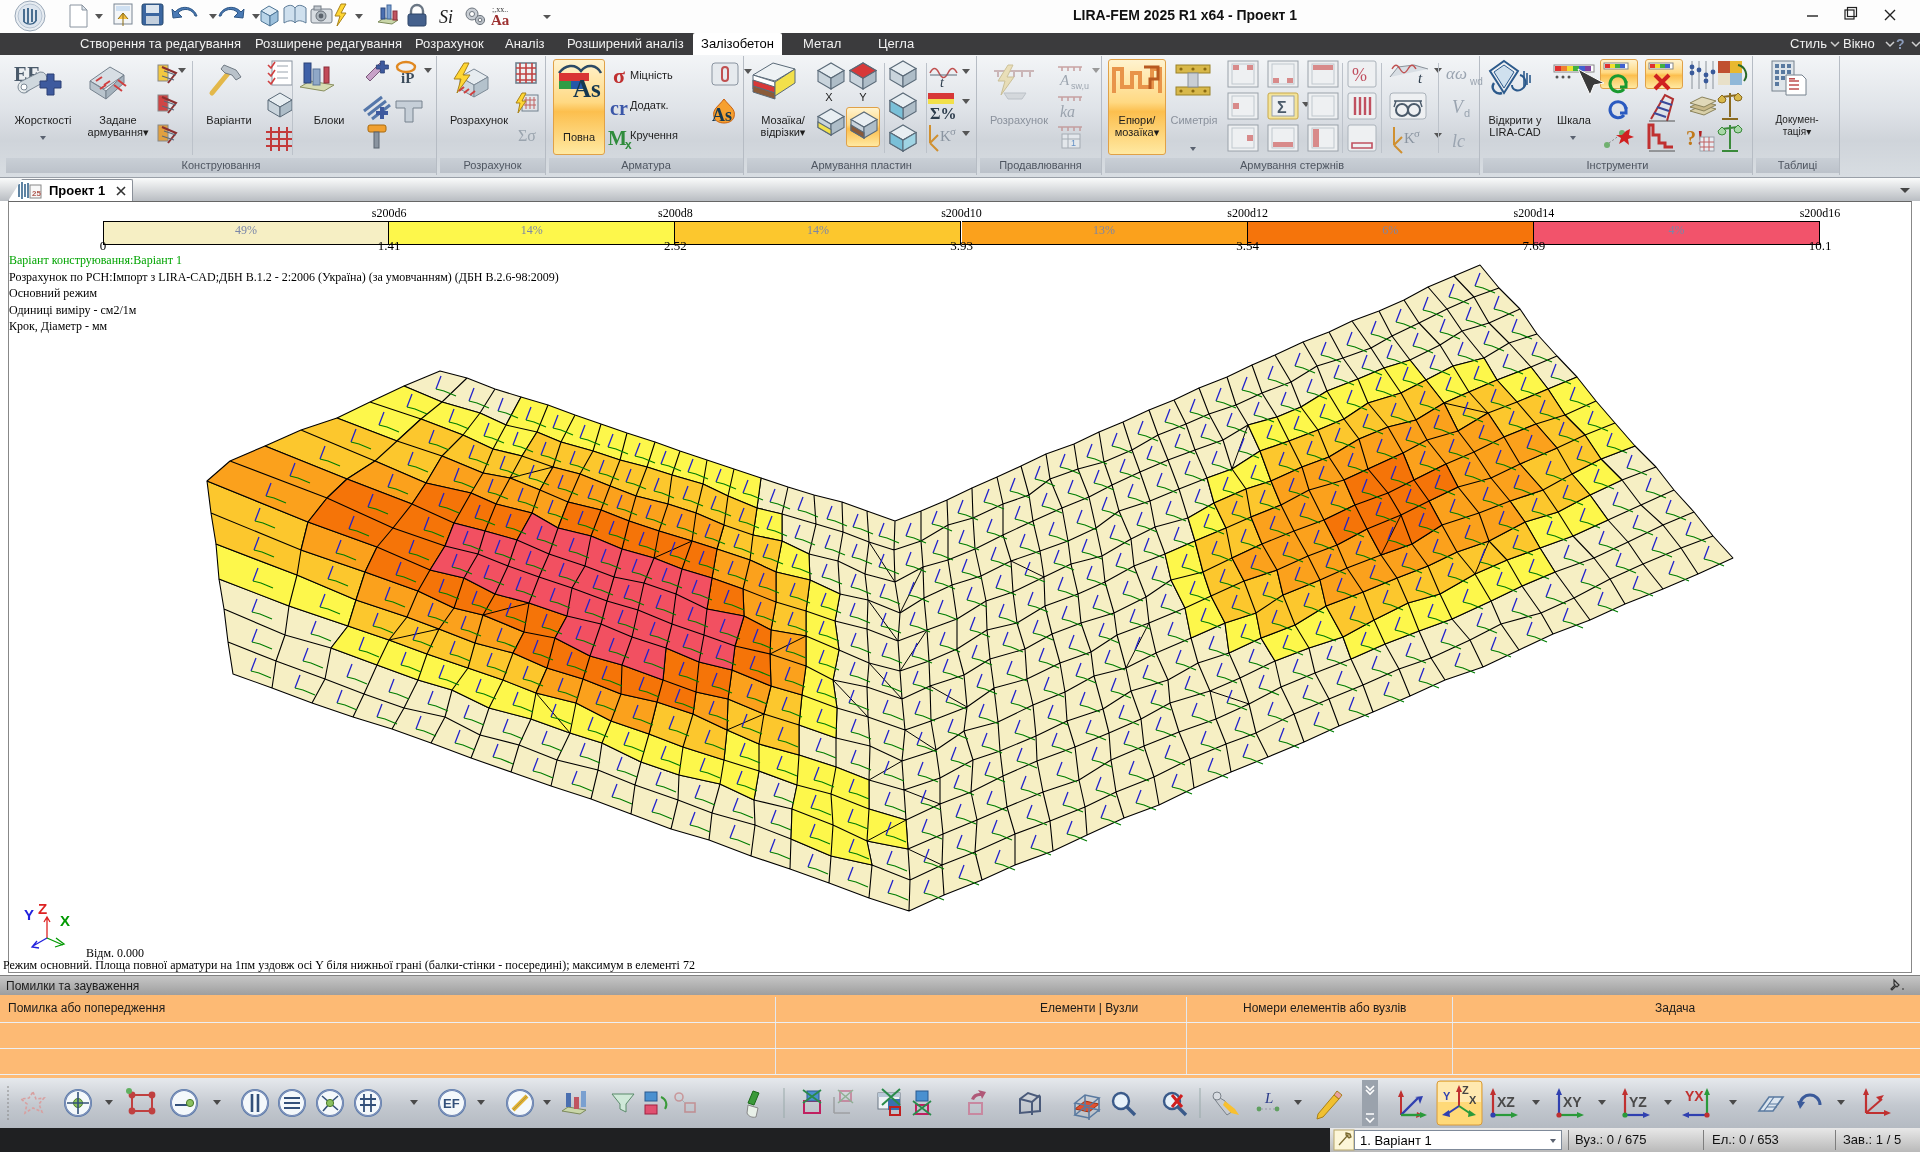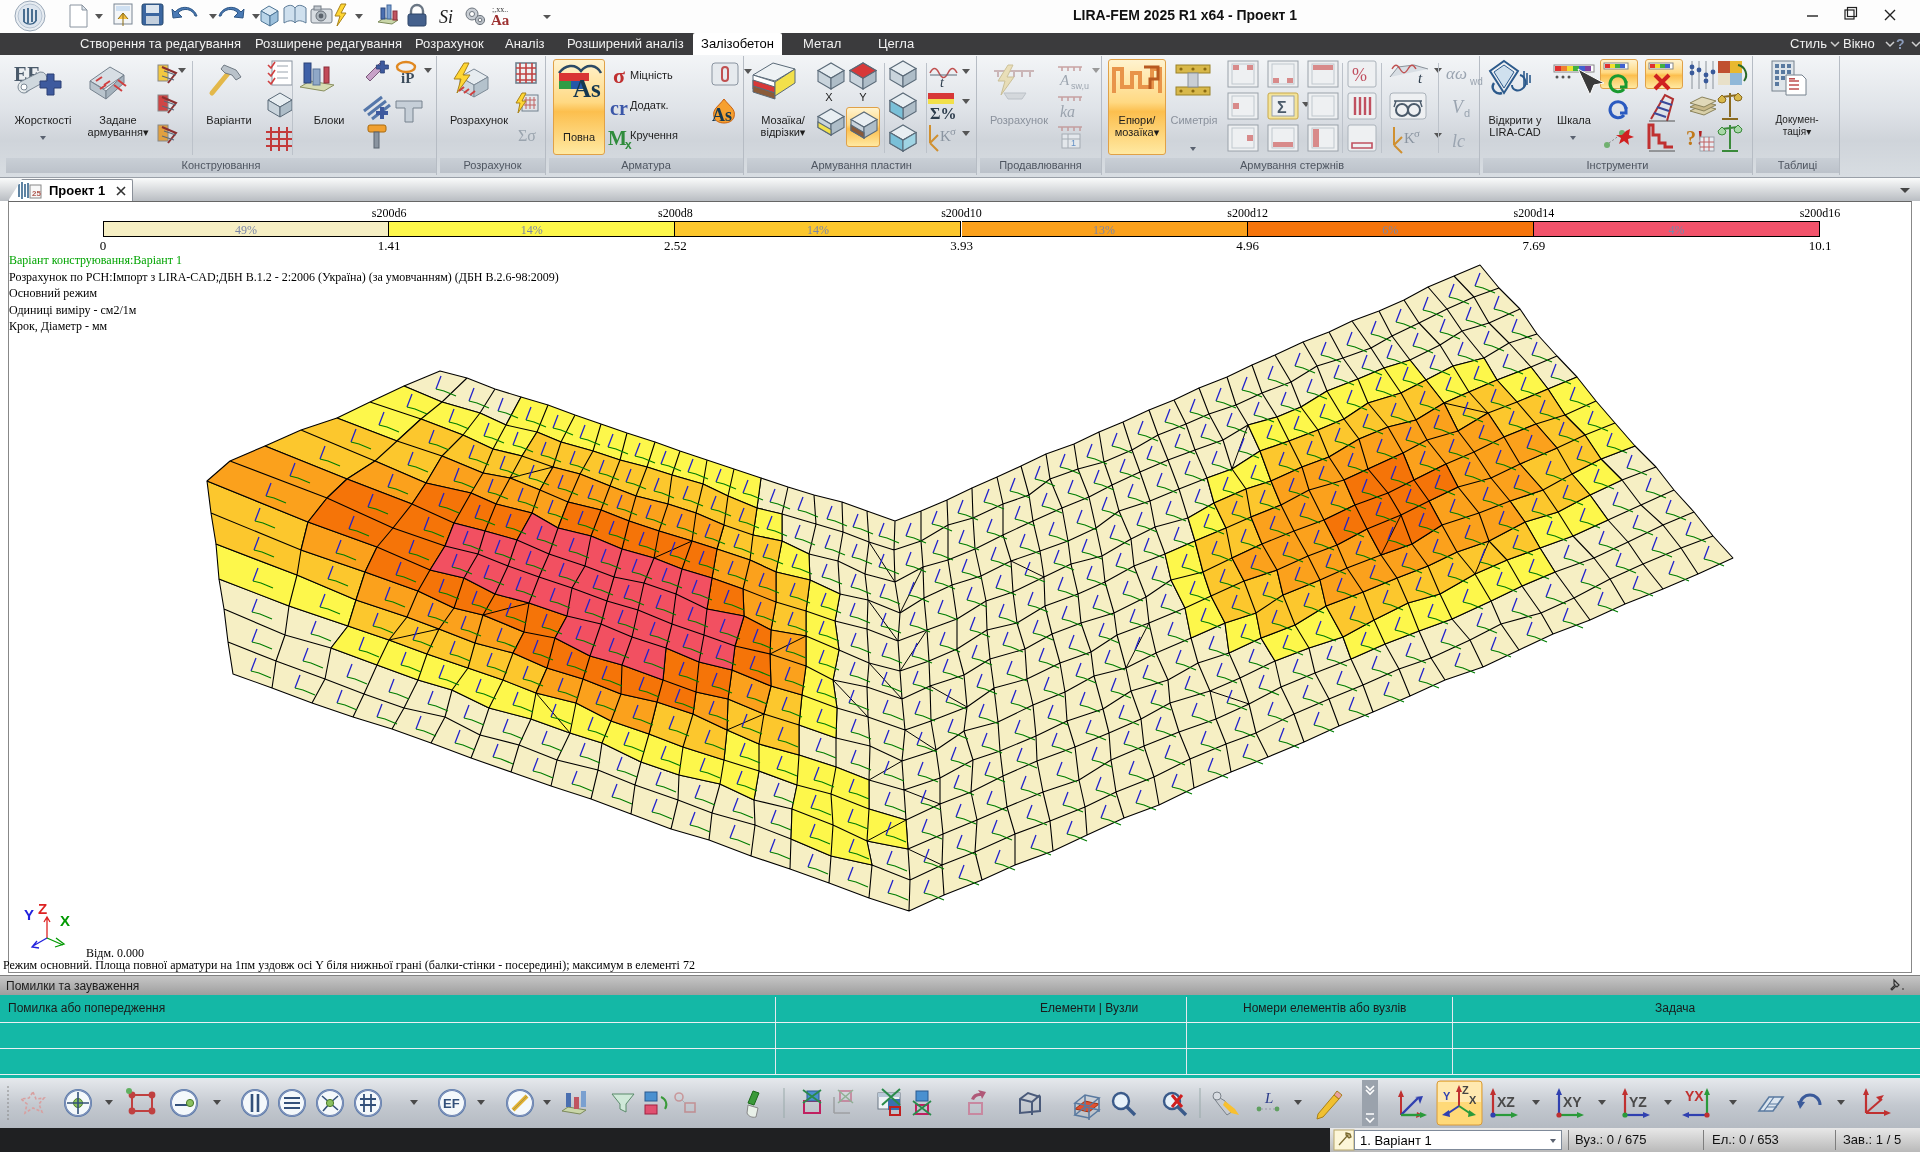--- a/index.html
+++ b/index.html
@@ -9,27 +9,27 @@
 .rtab{position:absolute;top:0;height:22px;line-height:22px;color:#f2f2f2;font-size:13px;padding:0 14px}
 .rtab.act{background:#fff;color:#000;border-radius:2px 2px 0 0;font-weight:400}
 #ribbon{left:0;top:55px;width:1920px;height:123px;background:linear-gradient(#f3f5f7 0%,#dfe3e8 45%,#cfd4da 70%,#d8dde2 100%);border-bottom:1px solid #9aa0a8}
 .rgroup{position:absolute;top:1px;height:119px;border-right:1px solid #b6bcc4}
 .rcap{position:absolute;bottom:2px;left:0;right:0;height:15px;text-align:center;font-size:11px;color:#4e5560;background:linear-gradient(#c9cfd6,#bcc2ca);line-height:15px}
 .orangesel{background:linear-gradient(#fff3cf,#ffd983 45%,#fcbf4e 55%,#ffe9a2);border:1px solid #e0a147;border-radius:3px}
 .arr{display:inline-block;width:0;height:0;border-left:3px solid transparent;border-right:3px solid transparent;border-top:4px solid #5a6270;vertical-align:middle}
 #doctabs{left:0;top:178px;width:1920px;height:23px;background:linear-gradient(#fafbfb,#b9bdc2)}
 #doctab1{left:8px;top:1px;width:125px;height:22px;background:#fff;border:1px solid #8a9099;border-bottom:none;border-radius:2px 2px 0 0;clip-path:polygon(14px 0,100% 0,100% 100%,0 100%)}
 #canvas{left:8px;top:201px;width:1904px;height:772px;background:#fff;border:1px solid #888;border-top:1px solid #666}
-.seg{position:absolute;top:0;height:16px;border:1px solid #000;border-left:none}
+.seg{position:absolute;top:0;height:24px;border:1px solid #000;border-left:none}
 .slbl{position:absolute;top:-15px;font-family:"Liberation Serif",serif;font-size:12px;color:#000;transform:translateX(-50%)}
 .spct{width:100%;text-align:center;font-family:"Liberation Serif",serif;font-size:12px;color:#7a86a8;line-height:16px}
 .sval{position:absolute;top:17px;font-family:"Liberation Serif",serif;font-size:13px;color:#000;transform:translateX(-50%)}
 .cinfo{font-family:"Liberation Serif",serif;font-size:12px;color:#000;white-space:pre}
 #errhdr{left:0;top:975px;width:1920px;height:20px;background:linear-gradient(#c6c6c6,#9e9e9e);border-top:1px solid #808080;font-size:12px;color:#1c1c1c;line-height:20px}
-#errtbl{left:0;top:995px;width:1920px;height:83px;background:#14b8a6}
+#errtbl{left:0;top:995px;width:1920px;height:83px;background:#fdba74}
 .ecol{position:absolute;top:0;height:27px;font-size:12px;color:#1a1a1a;line-height:26px}
 .evline{position:absolute;top:2px;height:78px;width:1px;background:#e4e8ee}
 .ehline{position:absolute;left:0;width:1920px;height:1px;background:#eceff3}
 #btoolbar{left:0;top:1078px;width:1920px;height:50px;background:linear-gradient(#e6e9ed,#c3c8cf 55%,#b4bac2)}
 #statusbar{left:0;top:1128px;width:1920px;height:24px;background:#1f2022}
 #statusright{left:1330px;top:0;width:590px;height:24px;background:linear-gradient(#e8e8e8,#b9b9b9)}
 .stxt{position:absolute;top:4px;font-size:13px;color:#111}
 .ssep{position:absolute;top:2px;width:1px;height:20px;background:#7d7d7d}
 </style></head><body>
 <div id="titlebar" class="abs">
@@ -628,21 +628,21 @@
     <div class="slbl" style="left:286.2px">s200d6</div>
     <div class="slbl" style="left:572.3px">s200d8</div>
     <div class="slbl" style="left:858.5px">s200d10</div>
     <div class="slbl" style="left:1144.7px">s200d12</div>
     <div class="slbl" style="left:1430.8px">s200d14</div>
     <div class="slbl" style="left:1717.0px">s200d16</div>
     <div class="sval" style="left:0.0px">0</div>
     <div class="sval" style="left:286.2px">1.41</div>
     <div class="sval" style="left:572.3px">2.52</div>
     <div class="sval" style="left:858.5px">3.93</div>
-    <div class="sval" style="left:1144.7px">4.96</div>
+    <div class="sval" style="left:1144.7px">3.54</div>
     <div class="sval" style="left:1430.8px">7.69</div>
     <div class="sval" style="left:1717.0px">10.1</div>
   </div>
 <div class="abs cinfo" style="left:9px;top:253px;color:#00a400">Варіант конструювання:Варіант 1</div>
 <div class="abs cinfo" style="left:9px;top:270px;color:#000">Розрахунок по РСН:Імпорт з LIRA-CAD;ДБН В.1.2 - 2:2006 (Україна) (за умовчанням) (ДБН В.2.6-98:2009)</div>
 <div class="abs cinfo" style="left:9px;top:286px;color:#000">Основний режим</div>
 <div class="abs cinfo" style="left:9px;top:303px;color:#000">Одиниці виміру - см2/1м</div>
 <div class="abs cinfo" style="left:9px;top:319px;color:#000">Крок, Діаметр - мм</div>
 <svg width="1920" height="1152" viewBox="0 0 1920 1152" xmlns="http://www.w3.org/2000/svg" style="position:absolute;left:0;top:0">
     <path d="M440 371L467 378L442 402L404 386ZM219 579L289 606L285 635L224 609ZM224 609L285 635L276 661L228 642ZM228 642L276 661L272 688L233 674ZM467 378L495 389L480 413L442 402ZM289 606L348 626L331 648L285 635ZM285 635L331 648L325 679L276 661ZM276 661L325 679L312 703L272 688ZM495 389L521 397L506 425L480 413ZM331 648L377 665L364 694L325 679ZM325 679L364 694L353 717L312 703ZM377 665L418 680L404 708L364 694ZM364 694L404 708L392 729L353 717ZM418 680L452 690L445 717L404 708ZM404 708L445 717L431 743L392 729ZM452 690L489 708L480 735L445 717ZM445 717L480 735L471 758L431 743ZM489 708L531 719L519 745L480 735ZM480 735L519 745L511 772L471 758ZM531 719L570 733L557 760L519 745ZM519 745L557 760L551 786L511 772ZM570 733L602 743L598 770L557 760ZM557 760L598 770L591 799L551 786ZM602 743L641 762L635 785L598 770ZM598 770L635 785L631 814L591 799ZM641 762L679 775L678 800L635 785ZM635 785L678 800L671 829L631 814ZM679 775L720 784L712 813L678 800ZM678 800L712 813L709 840L671 829ZM761 478L788 487L782 514L757 508ZM720 784L754 800L755 825L712 813ZM712 813L755 825L751 856L709 840ZM788 487L814 495L816 524L782 514ZM782 514L816 524L809 554L782 541ZM759 771L797 785L792 809L754 800ZM754 800L792 809L791 839L755 825ZM755 825L791 839L790 869L751 856ZM814 495L842 502L843 532L816 524ZM816 524L843 532L838 561L809 554ZM809 554L838 561L840 594L810 580ZM799 725L836 738L836 767L799 755ZM791 839L831 856L829 883L790 869ZM842 502L867 511L869 542L843 532ZM843 532L869 542L865 574L838 561ZM838 561L865 574L868 600L840 594ZM840 594L868 600L867 629L835 621ZM835 621L867 629L869 663L839 650ZM839 650L869 663L867 687L833 680ZM833 680L867 687L868 717L837 708ZM837 708L868 717L870 746L836 738ZM836 738L870 746L869 780L836 767ZM831 856L872 865L869 898L829 883ZM867 511L895 521L894 550L869 542ZM869 542L894 550L895 582L865 574ZM865 574L895 582L900 613L868 600ZM868 600L900 613L898 641L867 629ZM867 629L898 641L900 671L869 663ZM869 663L900 671L902 699L867 687ZM867 687L902 699L905 730L868 717ZM868 717L905 730L902 761L870 746ZM870 746L902 761L904 790L869 780ZM869 780L904 790L906 820L869 809ZM867 841L908 849L910 880L872 865ZM872 865L910 880L909 911L869 898ZM895 521L921 511L921 541L894 550ZM894 550L921 541L923 567L895 582ZM895 582L923 567L924 598L900 613ZM900 613L924 598L927 630L898 641ZM898 641L927 630L929 661L900 671ZM900 671L929 661L930 686L902 699ZM902 699L930 686L931 721L905 730ZM905 730L931 721L936 750L902 761ZM902 761L936 750L940 778L904 790ZM904 790L940 778L940 804L906 820ZM906 820L940 804L943 834L908 849ZM908 849L943 834L942 865L910 880ZM910 880L942 865L944 895L909 911ZM921 511L947 500L948 525L921 541ZM921 541L948 525L948 560L923 567ZM923 567L948 560L952 585L924 598ZM924 598L952 585L957 619L927 630ZM927 630L957 619L957 649L929 661ZM929 661L957 649L964 675L930 686ZM930 686L964 675L967 707L931 721ZM931 721L967 707L964 731L936 750ZM936 750L964 731L973 760L940 778ZM940 778L973 760L971 792L940 804ZM940 804L971 792L977 820L943 834ZM943 834L977 820L975 852L942 865ZM942 865L975 852L982 880L944 895ZM947 500L972 488L973 518L948 525ZM948 525L973 518L975 549L948 560ZM948 560L975 549L981 576L952 585ZM952 585L981 576L986 601L957 619ZM957 619L986 601L987 630L957 649ZM957 649L987 630L990 659L964 675ZM964 675L990 659L994 688L967 707ZM967 707L994 688L998 722L964 731ZM964 731L998 722L1000 751L973 760ZM973 760L1000 751L1003 776L971 792ZM971 792L1003 776L1007 807L977 820ZM977 820L1007 807L1015 834L975 852ZM975 852L1015 834L1015 865L982 880ZM972 488L997 477L1003 504L973 518ZM973 518L1003 504L1003 535L975 549ZM975 549L1003 535L1011 561L981 576ZM981 576L1011 561L1013 592L986 601ZM986 601L1013 592L1017 623L987 630ZM987 630L1017 623L1025 649L990 659ZM990 659L1025 649L1027 679L994 688ZM994 688L1027 679L1033 705L998 722ZM998 722L1033 705L1036 736L1000 751ZM1000 751L1036 736L1037 761L1003 776ZM1003 776L1037 761L1043 792L1007 807ZM1007 807L1043 792L1050 821L1015 834ZM1015 834L1050 821L1053 851L1015 865ZM997 477L1021 466L1029 495L1003 504ZM1003 504L1029 495L1033 521L1003 535ZM1003 535L1033 521L1040 551L1011 561ZM1011 561L1040 551L1044 577L1013 592ZM1013 592L1044 577L1045 606L1017 623ZM1017 623L1045 606L1052 634L1025 649ZM1025 649L1052 634L1060 663L1027 679ZM1027 679L1060 663L1065 692L1033 705ZM1033 705L1065 692L1067 721L1036 736ZM1036 736L1067 721L1075 747L1037 761ZM1037 761L1075 747L1079 780L1043 792ZM1043 792L1079 780L1085 807L1050 821ZM1050 821L1085 807L1087 835L1053 851ZM1021 466L1046 454L1050 479L1029 495ZM1029 495L1050 479L1062 508L1033 521ZM1033 521L1062 508L1068 541L1040 551ZM1040 551L1068 541L1071 564L1044 577ZM1044 577L1071 564L1078 594L1045 606ZM1045 606L1078 594L1081 623L1052 634ZM1052 634L1081 623L1091 652L1060 663ZM1060 663L1091 652L1094 676L1065 692ZM1065 692L1094 676L1103 709L1067 721ZM1067 721L1103 709L1109 733L1075 747ZM1075 747L1109 733L1111 760L1079 780ZM1079 780L1111 760L1116 792L1085 807ZM1085 807L1116 792L1124 818L1087 835ZM1046 454L1074 444L1078 469L1050 479ZM1050 479L1078 469L1089 497L1062 508ZM1062 508L1089 497L1096 528L1068 541ZM1068 541L1096 528L1102 556L1071 564ZM1071 564L1102 556L1105 582L1078 594ZM1078 594L1105 582L1114 613L1081 623ZM1081 623L1114 613L1117 635L1091 652ZM1091 652L1117 635L1126 668L1094 676ZM1094 676L1126 668L1131 691L1103 709ZM1103 709L1131 691L1141 719L1109 733ZM1109 733L1141 719L1144 746L1111 760ZM1111 760L1144 746L1154 777L1116 792ZM1116 792L1154 777L1159 805L1124 818ZM1074 444L1099 432L1104 462L1078 469ZM1078 469L1104 462L1112 485L1089 497ZM1089 497L1112 485L1119 511L1096 528ZM1096 528L1119 511L1131 539L1102 556ZM1102 556L1131 539L1134 566L1105 582ZM1105 582L1134 566L1146 597L1114 613ZM1114 613L1146 597L1149 623L1117 635ZM1117 635L1149 623L1156 653L1126 668ZM1126 668L1156 653L1168 680L1131 691ZM1131 691L1168 680L1170 703L1141 719ZM1141 719L1170 703L1179 732L1144 746ZM1144 746L1179 732L1190 759L1154 777ZM1154 777L1190 759L1194 788L1159 805ZM1099 432L1123 422L1132 450L1104 462ZM1104 462L1132 450L1140 472L1112 485ZM1112 485L1140 472L1150 501L1119 511ZM1119 511L1150 501L1155 527L1131 539ZM1131 539L1155 527L1165 554L1134 566ZM1134 566L1165 554L1171 580L1146 597ZM1146 597L1171 580L1185 608L1149 623ZM1149 623L1185 608L1191 638L1156 653ZM1156 653L1191 638L1198 663L1168 680ZM1168 680L1198 663L1210 691L1170 703ZM1170 703L1210 691L1216 719L1179 732ZM1179 732L1216 719L1226 744L1190 759ZM1190 759L1226 744L1231 772L1194 788ZM1123 422L1149 410L1158 435L1132 450ZM1132 450L1158 435L1168 460L1140 472ZM1140 472L1168 460L1179 489L1150 501ZM1150 501L1179 489L1188 518L1155 527ZM1155 527L1188 518L1195 541L1165 554ZM1191 638L1225 623L1229 653L1198 663ZM1198 663L1229 653L1240 678L1210 691ZM1210 691L1240 678L1249 704L1216 719ZM1216 719L1249 704L1256 733L1226 744ZM1226 744L1256 733L1268 757L1231 772ZM1149 410L1174 400L1186 424L1158 435ZM1158 435L1186 424L1195 450L1168 460ZM1168 460L1195 450L1207 478L1179 489ZM1179 489L1207 478L1214 503L1188 518ZM1229 653L1261 638L1275 661L1240 678ZM1240 678L1275 661L1281 687L1249 704ZM1249 704L1281 687L1294 714L1256 733ZM1256 733L1294 714L1304 742L1268 757ZM1174 400L1199 388L1209 414L1186 424ZM1186 424L1209 414L1223 440L1195 450ZM1195 450L1223 440L1232 469L1207 478ZM1275 661L1309 648L1315 673L1281 687ZM1281 687L1315 673L1329 699L1294 714ZM1294 714L1329 699L1339 726L1304 742ZM1199 388L1227 377L1236 405L1209 414ZM1209 414L1236 405L1248 425L1223 440ZM1223 440L1248 425L1260 451L1232 469ZM1309 648L1343 637L1351 659L1315 673ZM1315 673L1351 659L1363 685L1329 699ZM1329 699L1363 685L1373 712L1339 726ZM1227 377L1252 365L1262 393L1236 405ZM1236 405L1262 393L1277 417L1248 425ZM1351 659L1385 644L1399 669L1363 685ZM1363 685L1399 669L1410 696L1373 712ZM1252 365L1275 355L1291 382L1262 393ZM1262 393L1291 382L1301 407L1277 417ZM1385 644L1419 631L1431 658L1399 669ZM1399 669L1431 658L1445 680L1410 696ZM1275 355L1303 342L1317 366L1291 382ZM1291 382L1317 366L1327 391L1301 407ZM1419 631L1452 619L1470 640L1431 658ZM1431 658L1470 640L1483 667L1445 680ZM1303 342L1329 332L1343 358L1317 366ZM1317 366L1343 358L1358 379L1327 391ZM1452 619L1491 601L1501 624L1470 640ZM1470 640L1501 624L1519 650L1483 667ZM1329 332L1352 321L1371 348L1343 358ZM1343 358L1371 348L1384 368L1358 379ZM1491 601L1522 586L1541 613L1501 624ZM1501 624L1541 613L1553 634L1519 650ZM1352 321L1379 311L1392 336L1371 348ZM1371 348L1392 336L1410 360L1384 368ZM1522 586L1555 572L1574 598L1541 613ZM1541 613L1574 598L1590 620L1553 634ZM1379 311L1404 300L1419 323L1392 336ZM1392 336L1419 323L1440 345L1410 360ZM1410 360L1440 345L1453 366L1426 380ZM1540 548L1573 536L1594 558L1555 572ZM1555 572L1594 558L1610 579L1574 598ZM1574 598L1610 579L1625 604L1590 620ZM1404 300L1428 287L1447 309L1419 323ZM1419 323L1447 309L1462 331L1440 345ZM1440 345L1462 331L1484 358L1453 366ZM1573 536L1608 520L1628 542L1594 558ZM1594 558L1628 542L1643 564L1610 579ZM1610 579L1643 564L1663 589L1625 604ZM1428 287L1454 276L1474 297L1447 309ZM1447 309L1474 297L1489 323L1462 331ZM1462 331L1489 323L1509 343L1484 358ZM1484 358L1509 343L1531 367L1497 380ZM1590 495L1622 480L1641 505L1608 520ZM1608 520L1641 505L1663 525L1628 542ZM1628 542L1663 525L1681 548L1643 564ZM1643 564L1681 548L1698 574L1663 589ZM1454 276L1480 265L1499 288L1474 297ZM1474 297L1499 288L1520 309L1489 323ZM1489 323L1520 309L1537 334L1509 343ZM1509 343L1537 334L1557 356L1531 367ZM1531 367L1557 356L1577 377L1548 389ZM1601 459L1635 446L1656 467L1622 480ZM1622 480L1656 467L1674 490L1641 505ZM1641 505L1674 490L1694 512L1663 525ZM1663 525L1694 512L1713 536L1681 548ZM1681 548L1713 536L1733 558L1698 574Z" fill="#f6efc4" stroke="#000" stroke-width="1.1" stroke-linejoin="bevel"></path>

